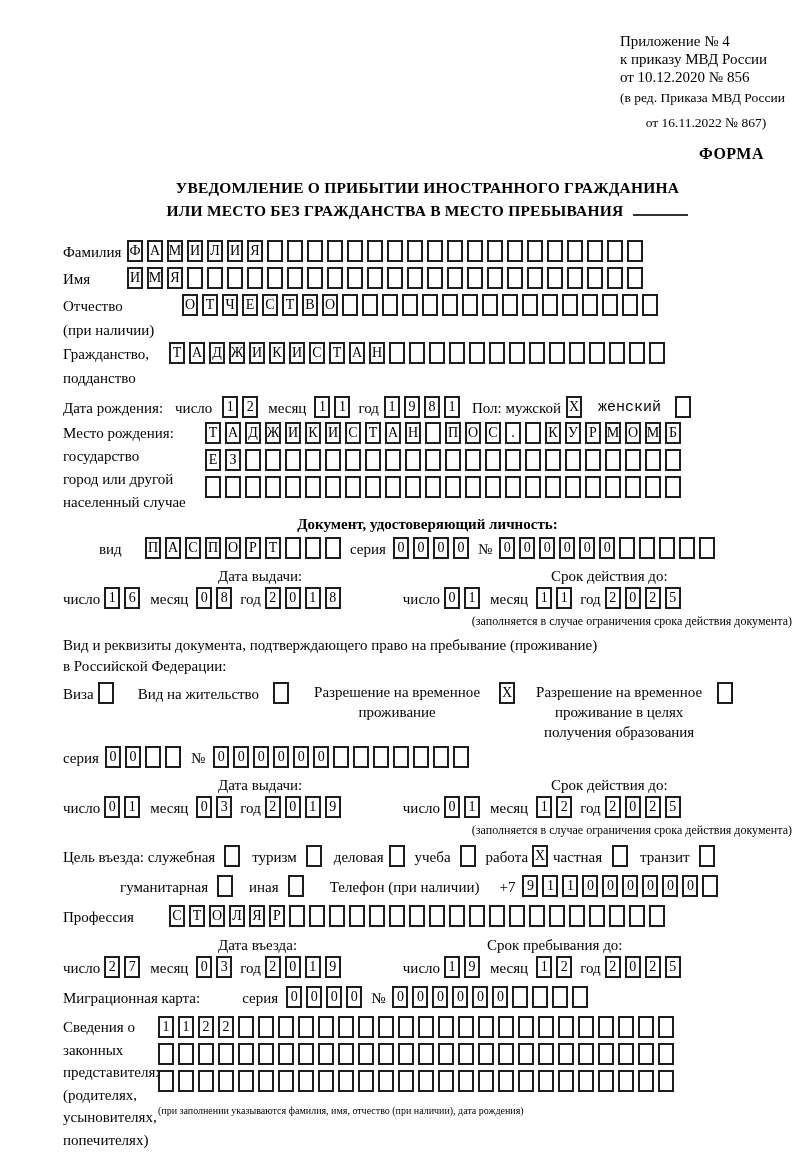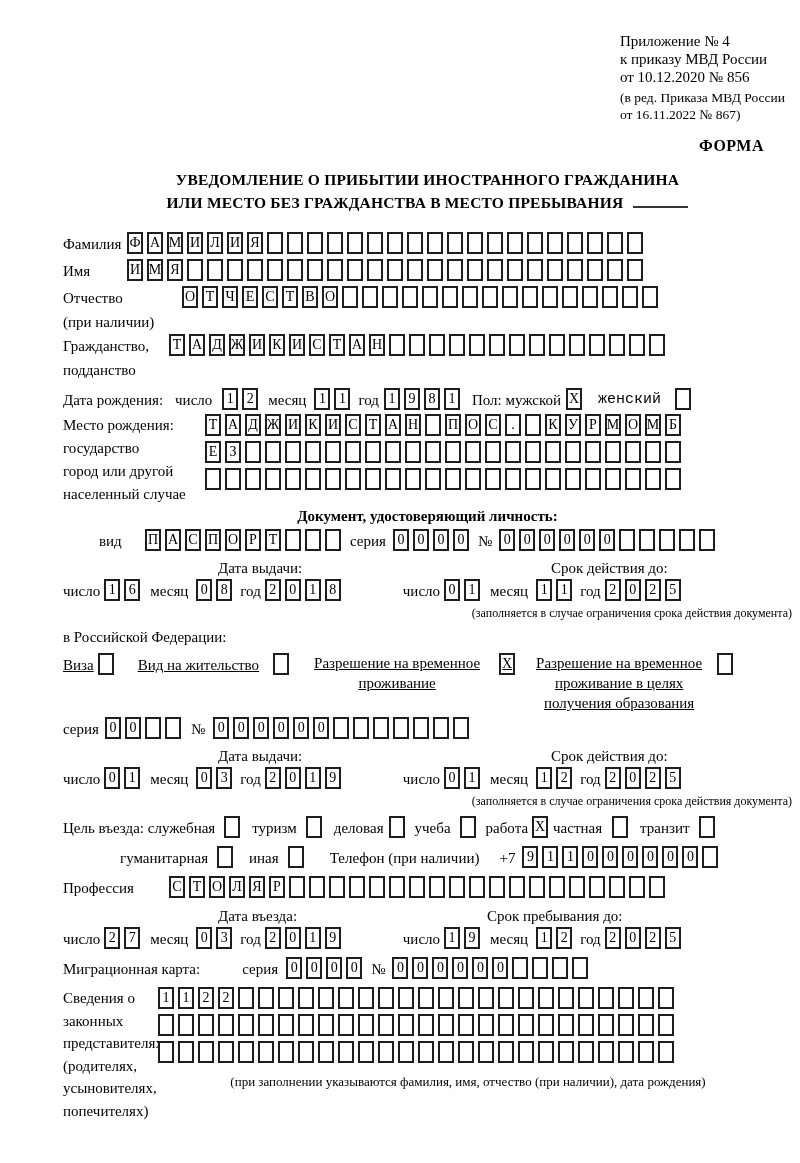--- a/index.html
+++ b/index.html
@@ -23,33 +23,33 @@
     width:16px; height:22px; border:2px solid #1e1e1e; flex:0 0 auto;
     display:flex; align-items:center; justify-content:center;
     font-size:14px; line-height:1; background:#fff;
   }
   .stack > .cells { margin-bottom:5px; }
   .colstack { display:flex; flex-direction:column; }
   .hdrline { position:relative; height:18px; line-height:18px; }
   .hdrline span { position:absolute; white-space:nowrap; }
   .note { font-size:12px; text-align:right; line-height:17px; }
   .center2 { text-align:center; line-height:20px; }
-  .smallnote { font-size:13px; text-align:center; line-height:17px; }
+  .smallnote { font-size:10px; text-align:left; line-height:17px; }
 </style>
 </head>
 <body>
 
 <div class="page">
 
   <div class="annex">
     <div>Приложение № 4</div>
     <div>к приказу МВД России</div>
     <div>от 10.12.2020 № 856</div>
     <div class="amend">(в ред. Приказа МВД России</div>
-    <div class="amend" style="margin-top:0;">от 16.11.2022 № 867)</div>
+    <div class="amend" style="margin-top:8px;text-align:center;">от 16.11.2022 № 867)</div>
   </div>
 
   <div class="forma">ФОРМА</div>
 
   <div class="title">
     <div>УВЕДОМЛЕНИЕ О ПРИБЫТИИ ИНОСТРАННОГО ГРАЖДАНИНА</div>
     <div><span>ИЛИ МЕСТО БЕЗ ГРАЖДАНСТВА В МЕСТО ПРЕБЫВАНИЯ</span><span class="uline"></span></div>
   </div>
 
 
@@ -379,24 +379,25 @@
         <span class="cell">2</span>
         <span class="cell">0</span>
         <span class="cell">2</span>
         <span class="cell">5</span>
       </span>
   </div>
 
   <div class="note" style="margin-top:2px;">(заполняется в случае ограничения срока действия документа)</div>
 
   <div style="margin-top:5px; line-height:21px;">
+    <div>Вид и реквизиты документа, подтверждающего право на пребывание (проживание)</div>
     <div>в Российской Федерации:</div>
   </div>
 
-  <div class="row" style="margin-top:5px;text-decoration:underline;">
+  <div class="row" style="margin-top:5px;">
     <span class="lbl">Виза</span>
     <span class="cells" style="margin-left:4px;">
         <span class="cell"></span>
       </span>
     <span class="lbl" style="margin-left:24px;">Вид на жительство</span>
     <span class="cells" style="margin-left:14px;">
         <span class="cell"></span>
       </span>
     <span class="lbl center2" style="margin-left:18px; width:180px;">
       <span>Разрешение на временное</span><br>

